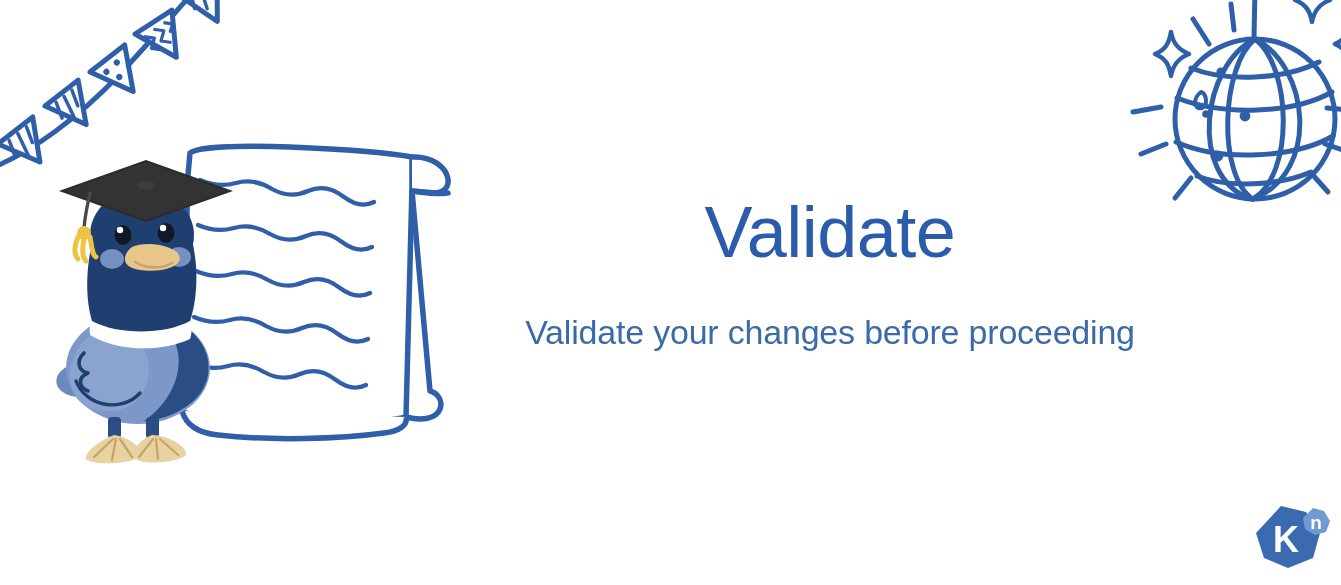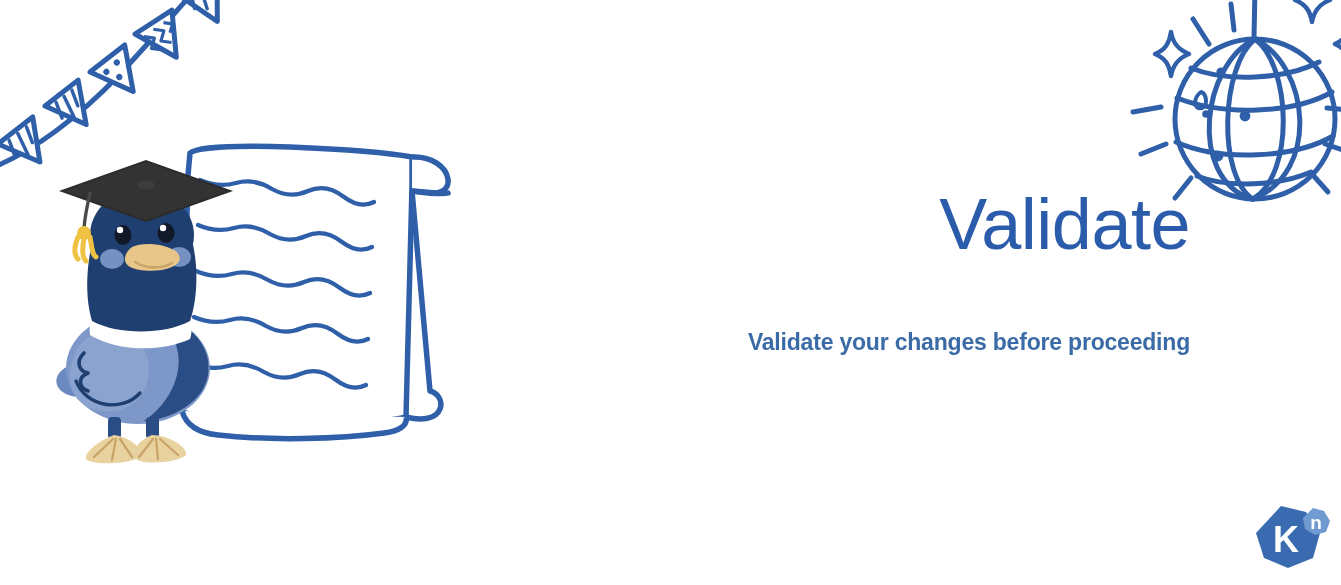--- a/index.html
+++ b/index.html
@@ -20,35 +20,35 @@
   .deco { position:absolute; pointer-events:none; }
   #bunting-decoration { left:-8px;  top:-6px;  width:240px; height:200px; }
   #discoball-decoration { left:1113px; top:-14px; width:250px; height:245px; }
 
   
   #illustration { position:absolute; left:40px; top:135px; width:430px; height:340px; }
 
   
   #text-block {
     position:absolute;
-    left:470px; top:188px;
+    left:470px; top:196px;
     width:720px;
-    text-align:right;
+    text-align:center;
   }
   #page-title {
     font-size:72px;
     font-weight:400;
     color:#2b5cab;
     letter-spacing:-0.5px;
     line-height:1.0;
   }
   #page-subtitle {
-    margin-top:70px;
-    font-size:23px;
-    font-weight:700;
+    margin-top:46px;
+    font-size:34px;
+    font-weight:400;
     color:#3b6ba6;
     letter-spacing:-0.2px;
     line-height:1.1;
   }
 
   
   #brand-logo { position:absolute; left:1248px; top:500px; width:90px; height:80px; }
 </style>
 </head>
 <body>

